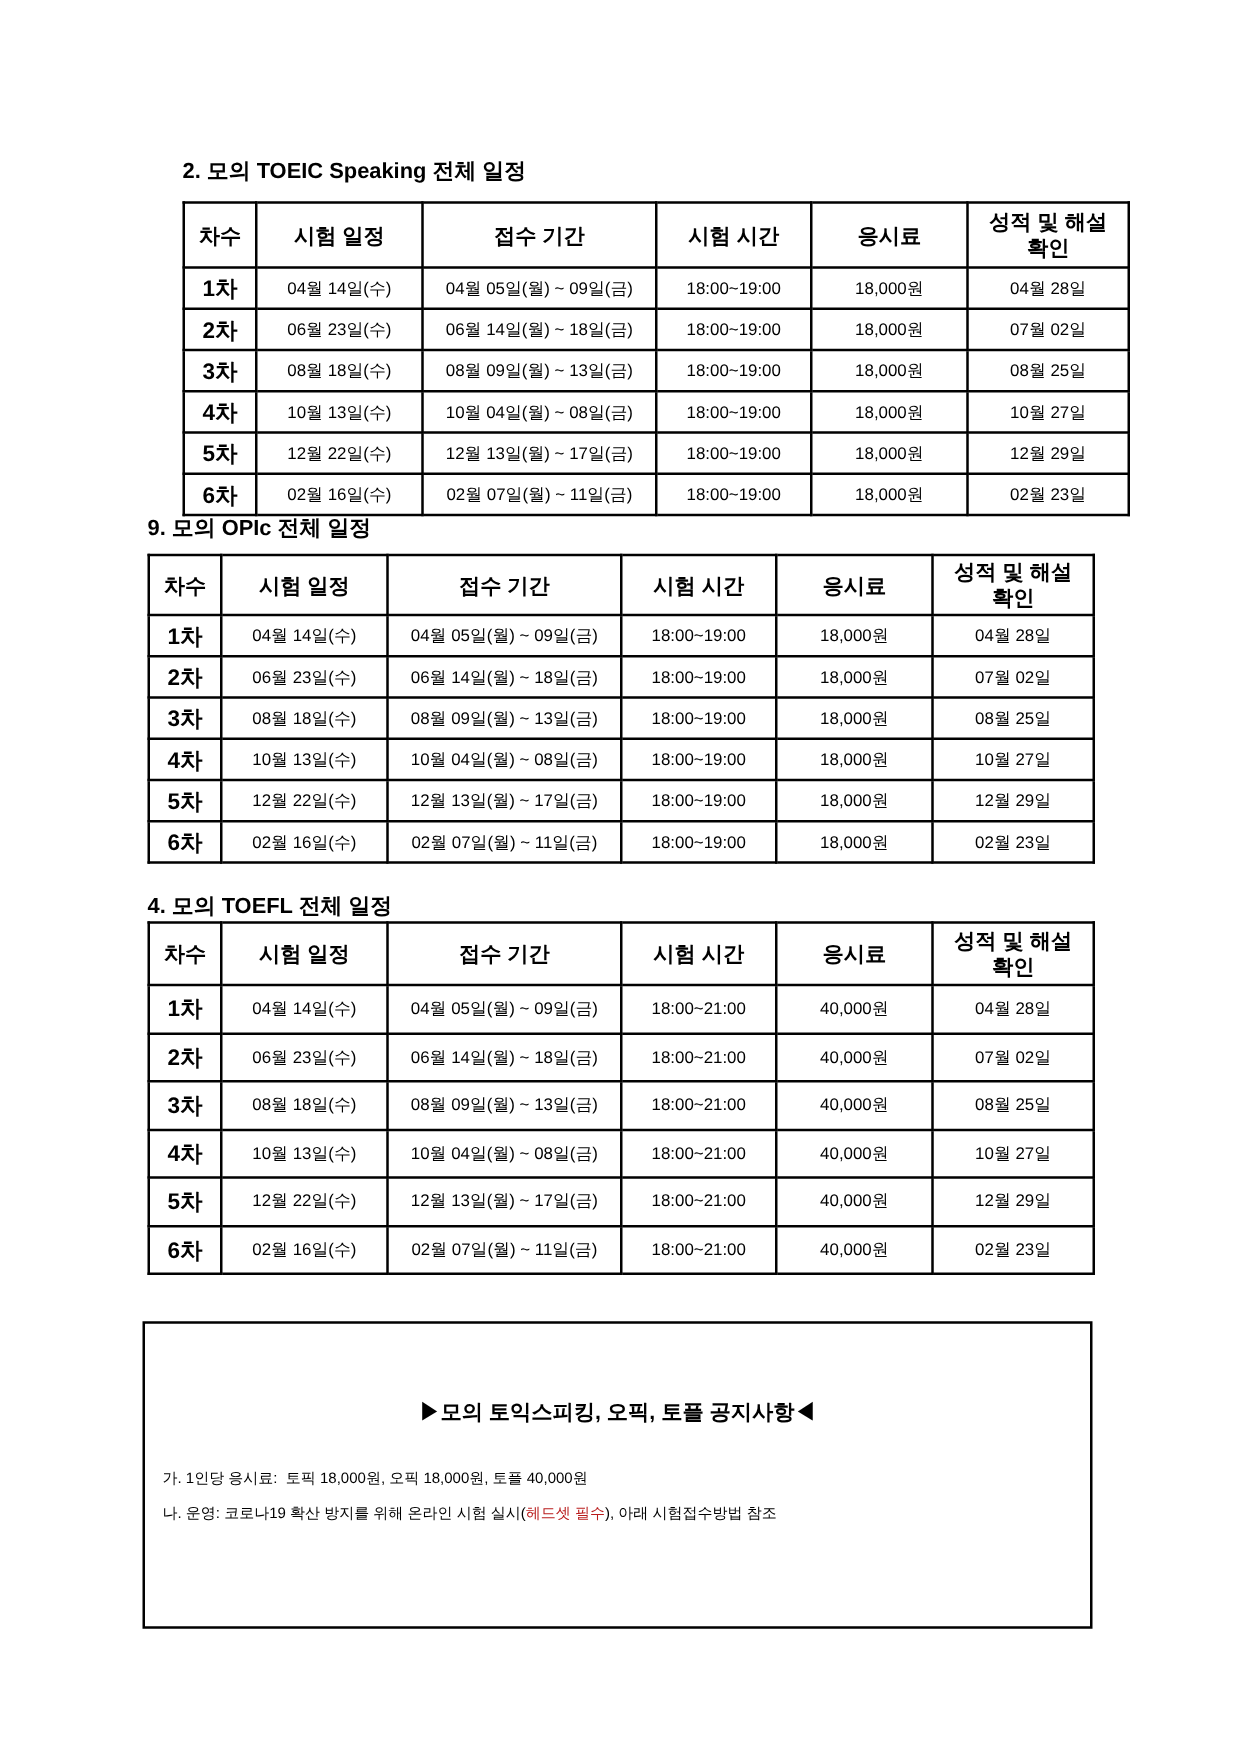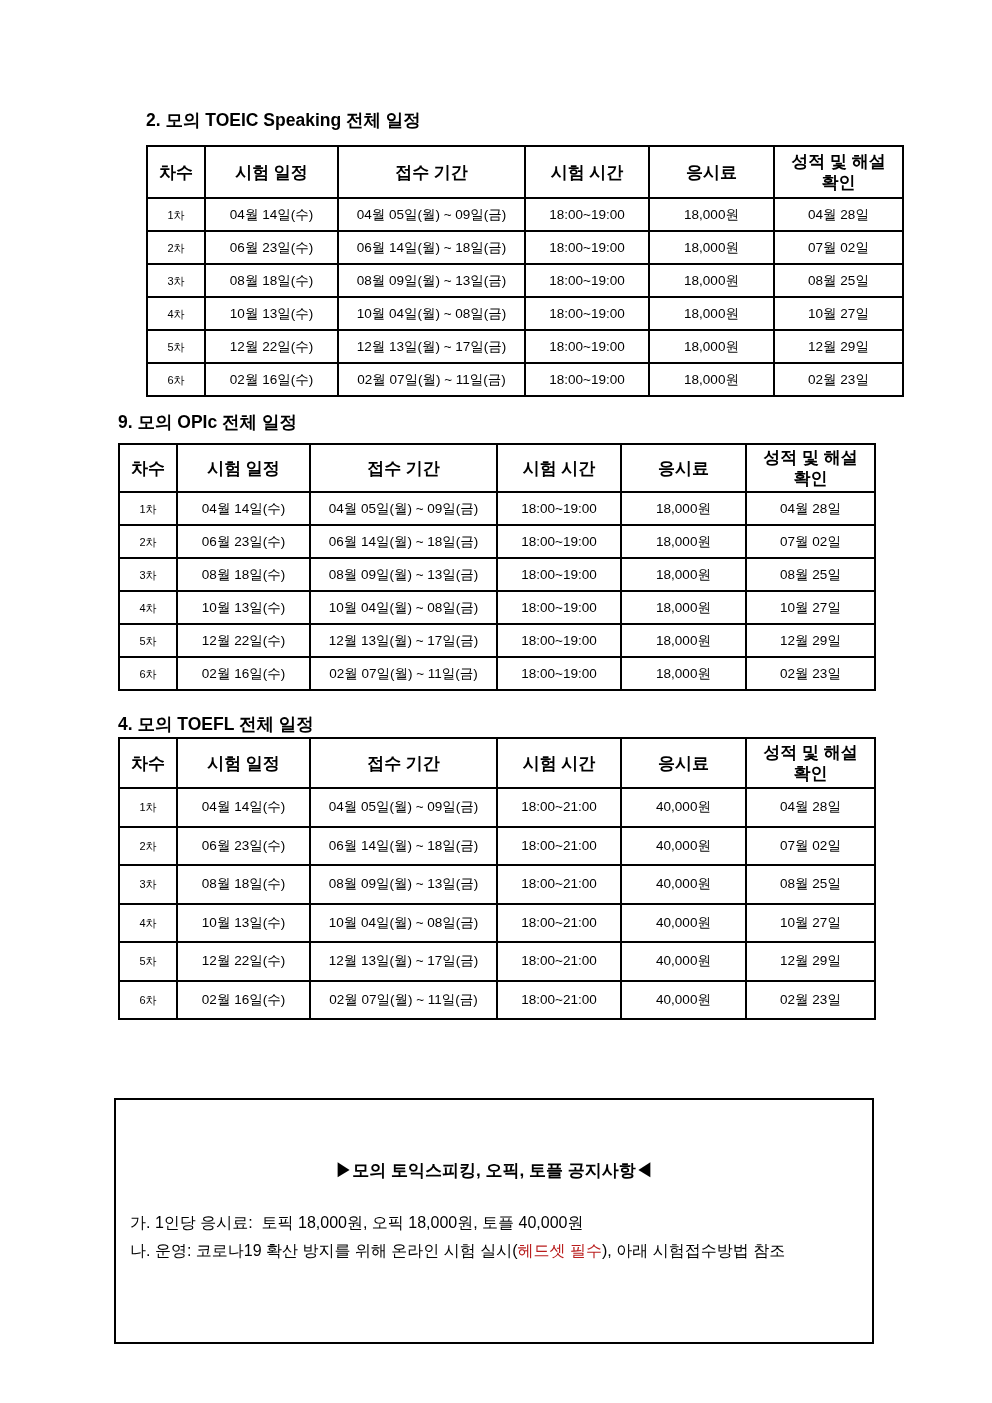--- a/index.html
+++ b/index.html
@@ -5,21 +5,21 @@
   html,body{margin:0;padding:0;background:#ffffff;}
   .page{
     position:relative;
     width:992px;height:1403px;
     background:#ffffff;
     font-family:"Liberation Sans", sans-serif;
     color:#000000;
     overflow:hidden;
   }
   .section{position:absolute;left:118px;width:757px;}
-  .sec1{top:110px;padding-left:28px;}
+  .sec1{top:126px;padding-left:28px;}
   .sec2{top:412px;}
   .sec3{top:714px;}
   .section-title{
     font-size:17.5px;
     font-weight:bold;
     line-height:21px;
     white-space:pre;
   }
   .sec1 .section-title{margin-bottom:14px;}
   .sec2 .section-title{margin-bottom:10px;}
@@ -45,38 +45,38 @@
   .sec1 th{height:50px;}
   .sec2 th{height:46px;}
   .sec3 th{height:48px;}
   table.sched td{
     font-size:13.5px;
     line-height:16px;
     white-space:pre;
   }
   .sec1 td,.sec2 td{height:31px;}
   .sec3 td{height:36.5px;}
-  table.sched td.col0{font-weight:normal;font-size:11px;}
+  table.sched td.col0{font-weight:bold;font-size:18px;}
   .notice{
     position:absolute;
-    left:114px;top:1098px;
+    left:114px;top:1057px;
     width:756px;height:242px;
     border:2px solid #000000;
     background:#ffffff;
   }
   .notice-title{
     margin-top:59px;
     text-align:center;
     font-size:17px;
     font-weight:bold;
     white-space:pre;
   }
   .notice-body{
     margin:27px 10px 0 14px;
-    font-size:16px;
+    font-size:12px;
     line-height:28px;
     white-space:pre-wrap;
   }
 </style>
 </head>
 <body>
 
 <div class="page">
 
   <div class="section sec1">

